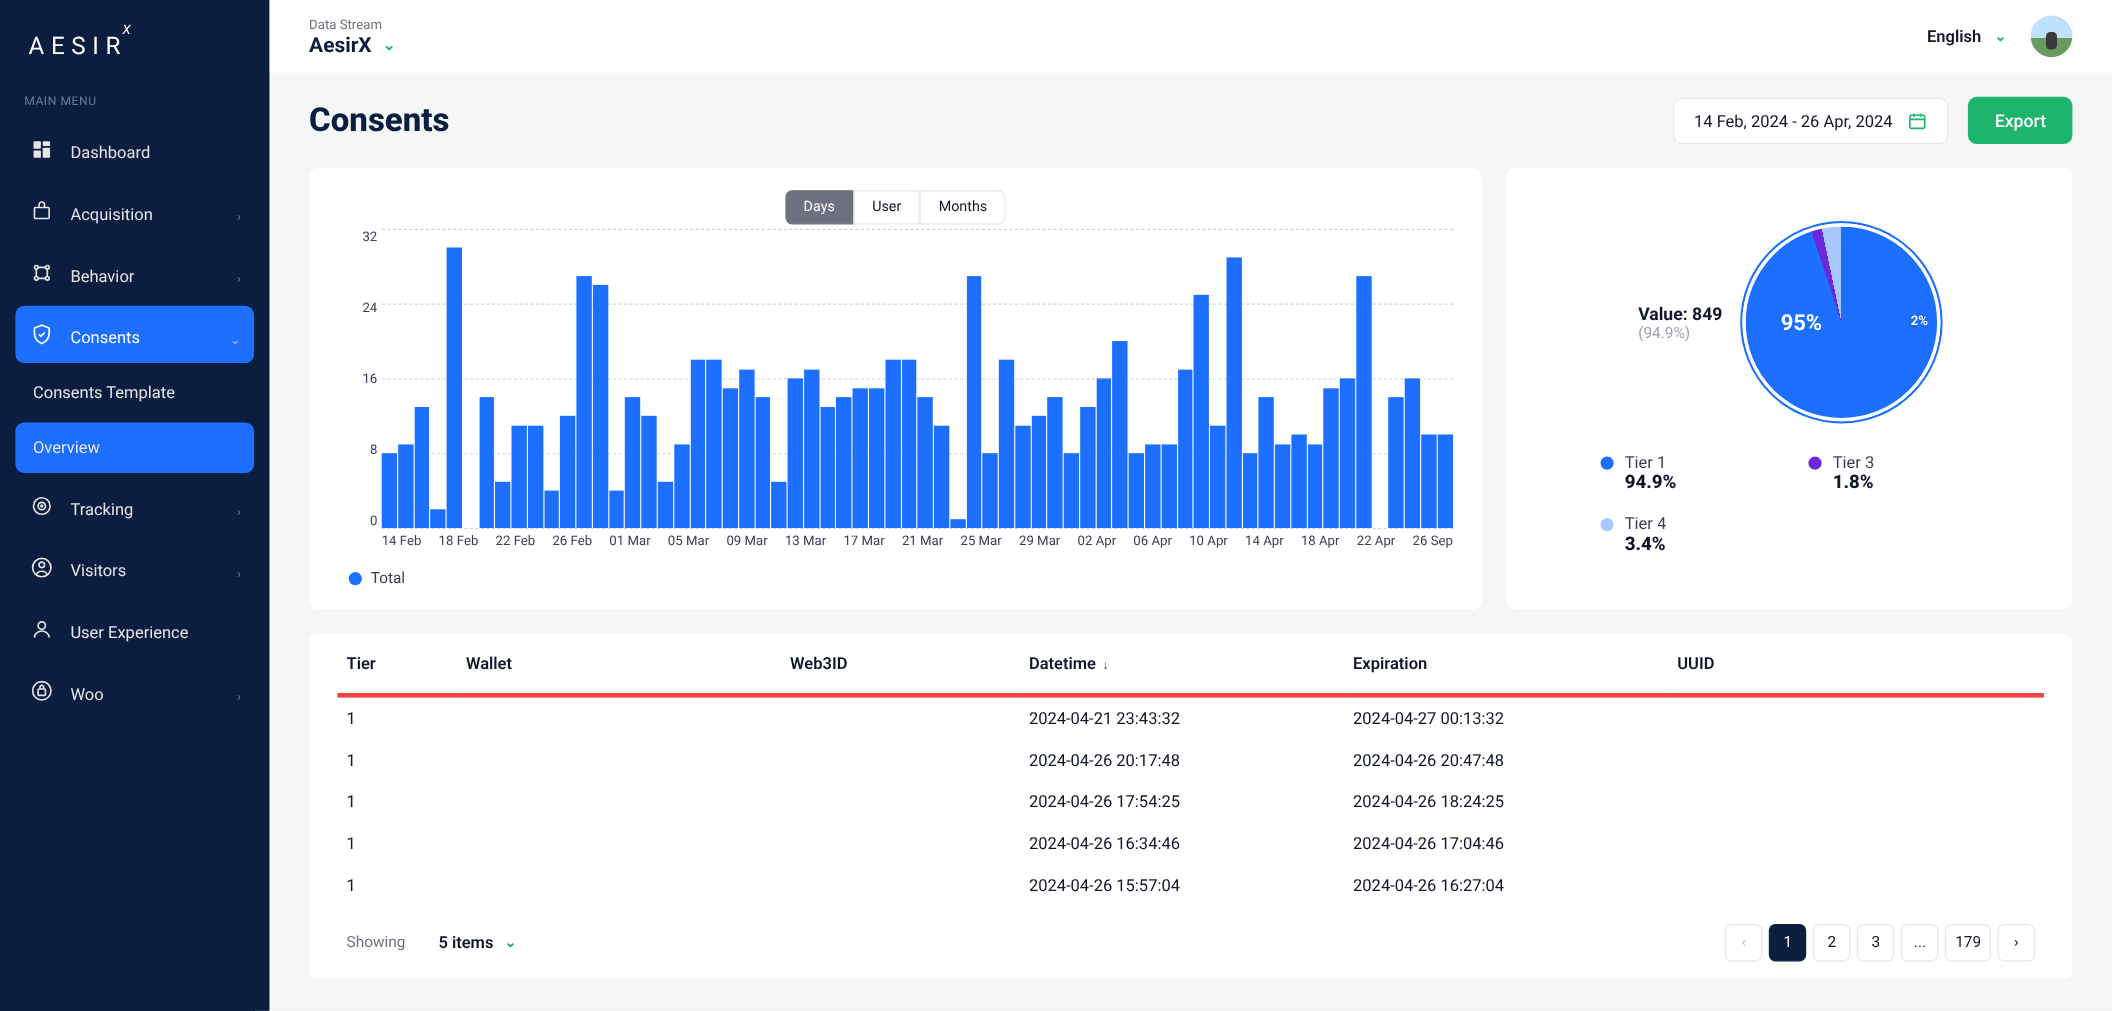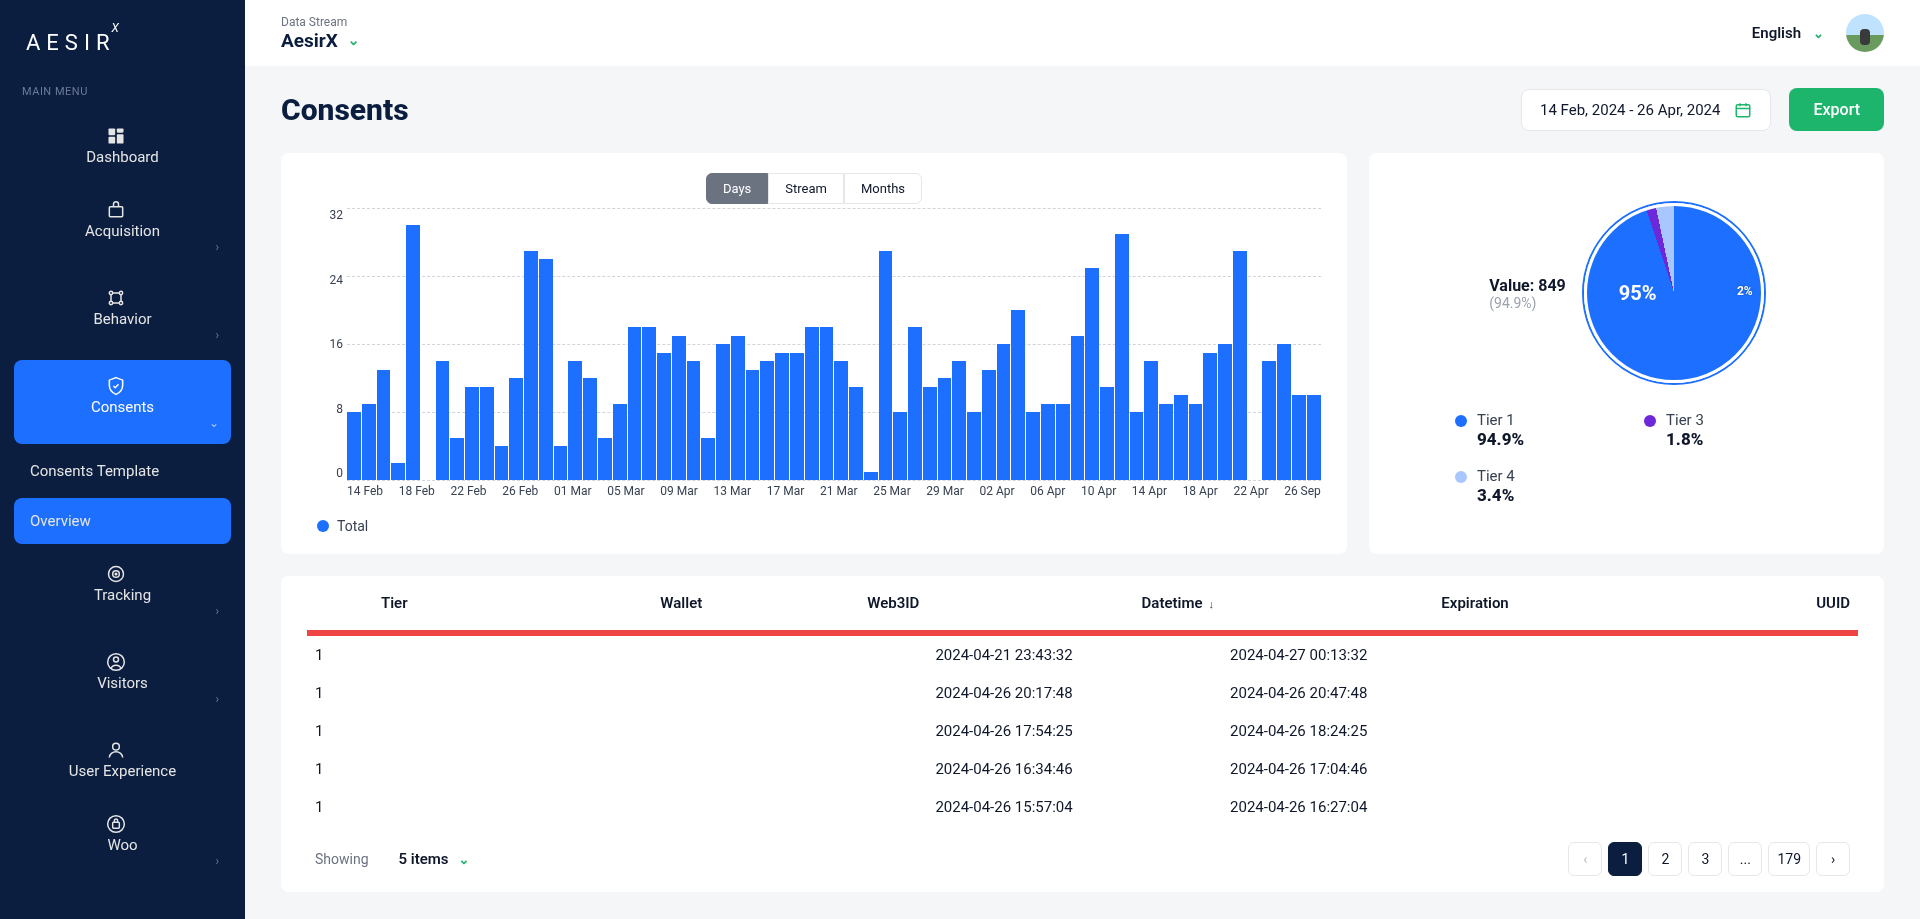--- a/index.html
+++ b/index.html
@@ -1,21 +1,21 @@
 <!DOCTYPE html>
 <html><head>
 <meta charset="utf-8">
 <style>
 * { margin:0; padding:0; box-sizing:border-box; font-family:-apple-system,BlinkMacSystemFont,"Segoe UI",Roboto,sans-serif; }
 body { background:#f5f6f8; color:#0f172a; display:flex; width:1920px; height:919px; overflow:hidden; }
 .sidebar { width:245px; background:#0b1e3f; color:#fff; flex-shrink:0; padding:22px 14px; }
 .logo { font-size:22px; letter-spacing:6px; font-weight:400; color:#fff; padding:8px 12px 30px; position:relative; }
 .logo sup { font-size:12px; position:relative; top:-10px; left:-4px; font-style:italic; }
 .menu-label { font-size:11px; color:#6b7a99; letter-spacing:0.5px; padding:0 8px 12px; }
-.nav-item { display:flex; align-items:center; padding:14px 12px; border-radius:8px; cursor:pointer; font-size:15px; color:#e5e5e5; margin-bottom:4px;flex-direction:column; }
+.nav-item { display:flex; align-items:flex-end; padding:14px 12px; border-radius:8px; cursor:pointer; font-size:15px; color:#e5e5e5; margin-bottom:4px; }
 .nav-item .icon { width:24px; height:24px; margin-right:14px; display:flex; align-items:center; justify-content:center; }
 .nav-item .chevron { margin-left:auto; font-size:12px; color:#6b7a99; }
 .nav-item.active { background:#1d6fff; color:#fff; }
 .nav-item.active .chevron { color:#a9c7ff; }
 .sub-item { padding:14px 16px; border-radius:8px; cursor:pointer; font-size:15px; color:#e5e5e5; margin-bottom:4px; }
 .sub-item.active { background:#1d6fff; }
 .main { flex:1; display:flex; flex-direction:column; overflow:hidden; }
 .top-bar { background:#fff; padding:14px 36px; display:flex; align-items:center; }
 .stream-label { font-size:12px; color:#6b7280; }
 .stream-name { font-size:19px; font-weight:700; color:#0b1e3f; display:flex; align-items:center; gap:10px; }
@@ -55,21 +55,21 @@
 .pie-center { color:#fff; font-weight:700; font-size:20px; position:absolute; left:32px;}
 .pie-small { color:#fff; font-weight:700; font-size:12px; position:absolute; right:8px; top:78px; text-shadow:0 0 2px rgba(0,0,0,0.4);}
 .tier-legend { display:flex; gap:120px; margin-top:28px; width:100%; padding:0 60px;}
 .tier-col { display:flex; flex-direction:column; gap:18px;}
 .tier-item { display:flex; align-items:flex-start; gap:10px; }
 .tier-dot { width:12px; height:12px; border-radius:50%; margin-top:4px;}
 .tier-name { font-size:15px; color:#374151;}
 .tier-pct { font-size:17px; font-weight:800;}
 .table-card { background:#fff; border-radius:8px; padding:0 26px;}
 .tbl { width:100%; border-collapse:collapse; }
-.tbl th { text-align:right; font-size:15px; font-weight:600; padding:18px 8px; border-bottom:6px solid #ef4444;}
+.tbl th { text-align:left; font-size:15px; font-weight:600; padding:18px 8px; border-bottom:4px solid #ef4444;}
 .tbl th .sort { font-size:11px; color:#374151; margin-left:6px;}
 .tbl td { font-size:15px; padding:10px 8px; }
 .tbl-footer { display:flex; align-items:center; padding:16px 8px;}
 .showing { font-size:14px; color:#6b7280;}
 .items-sel { margin-left:30px; font-size:15px; font-weight:600; display:flex; align-items:center; gap:10px; cursor:pointer;}
 .items-sel .chev { color:#1db46c; font-size:13px;}
 .pagination { margin-left:auto; display:flex; gap:6px;}
 .pg { min-width:34px; height:34px; border:1px solid #e5e7eb; border-radius:6px; background:#fff; display:flex; align-items:center; justify-content:center; font-size:14px; cursor:pointer; padding:0 8px;}
 .pg.active { background:#0b1e3f; color:#fff; border-color:#0b1e3f;}
 .pg.disabled { color:#c0c0c0; cursor:default;}
@@ -205,21 +205,21 @@
             </svg>
         </span>
       </div>
       <button class="export-btn">Export</button>
     </div>
 
     <div class="charts-row">
       <div class="card bar-card">
         <div class="period-tabs" id="period-tabs">
             <div class="tab active">Days</div>
-            <div class="tab">Stream</div>
+            <div class="tab">User</div>
             <div class="tab">Months</div>
           </div>
         <div class="bar-chart">
           <div class="y-axis" id="y-axis">
               <span>32</span>
               <span>24</span>
               <span>16</span>
               <span>8</span>
               <span>0</span>
             </div>

